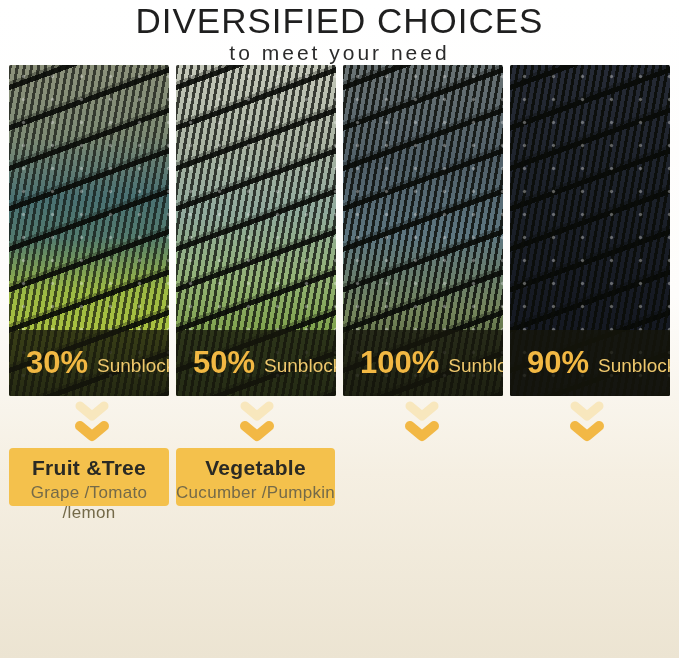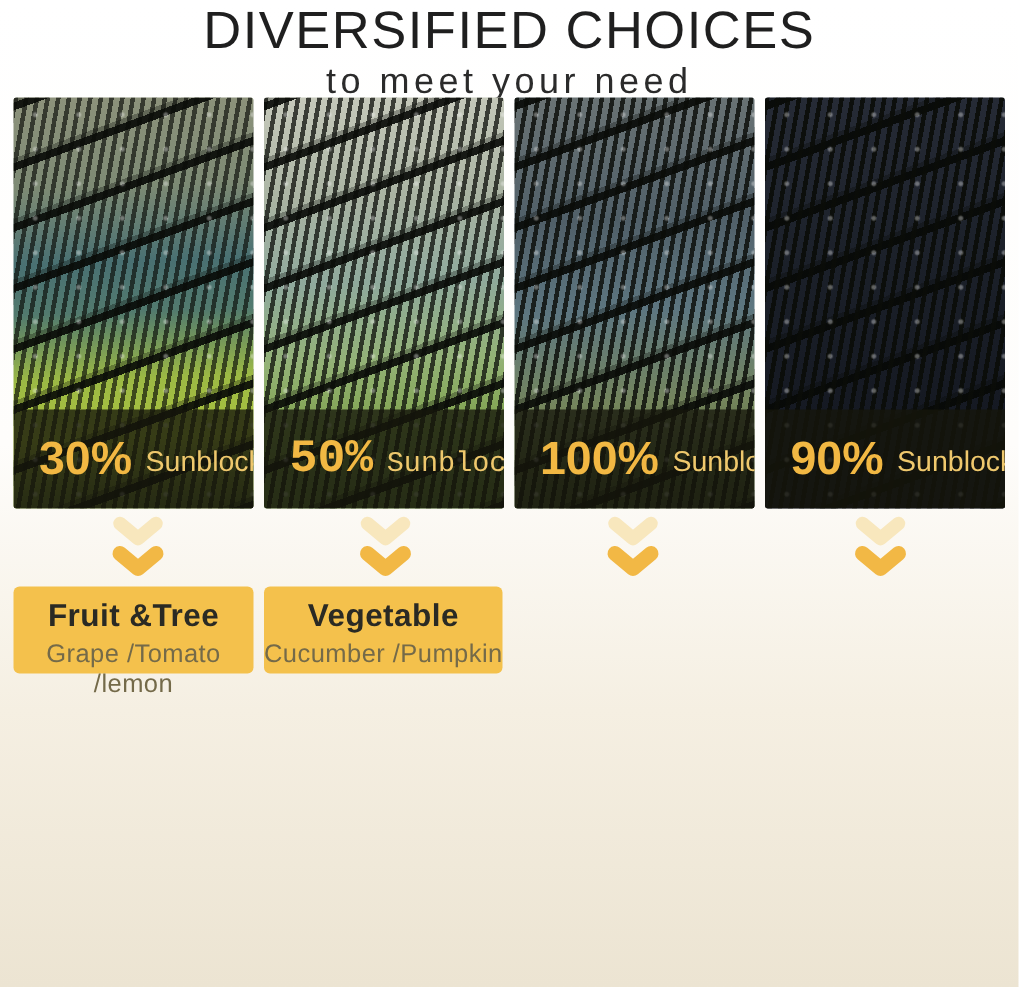--- a/index.html
+++ b/index.html
@@ -3,29 +3,29 @@
 <meta charset="utf-8">
 <style>
   html,body{margin:0;padding:0;}
   body{
     width:679px;height:658px;overflow:hidden;
     font-family:"Liberation Sans",sans-serif;
     background:linear-gradient(180deg,#ffffff 0%,#fefdfb 45%,#f5efe2 72%,#ece4d2 100%);
   }
   .header{text-align:center;padding-top:3px;height:60px;}
   .title{margin:0;font-size:35px;font-weight:normal;color:#1f1f1f;letter-spacing:1px;line-height:1.05;}
-  .subtitle{margin:1px 0 0;font-size:24px;color:#2b2b2b;letter-spacing:3px;}
+  .subtitle{margin:1px 0 0;font-size:21px;color:#2b2b2b;letter-spacing:3px;}
 
   .row{display:grid;grid-template-columns:repeat(4,1fr);gap:7px;padding:0 9px;box-sizing:border-box;}
 
   
-  .mesh-row{height:274px;margin-top:2px;}
+  .mesh-row{height:331px;margin-top:2px;}
   .mesh{position:relative;border-radius:2px;overflow:hidden;}
   .mesh-30{--slat:.66;background:linear-gradient(178deg,#8d927b 0%,#7d8a74 22%,#497072 40%,#527a6e 52%,#9cb944 68%,#aac23e 82%,#5c7030 100%);}
-  .mesh-50{--slat:.74;background:linear-gradient(178deg,#c6c9bb 0%,#a9b3a2 25%,#8fa99c 45%,#93b276 64%,#7fa24c 80%,#5c7a38 100%);font-family:Liberation Mono, monospace;}
+  .mesh-50{--slat:.74;background:linear-gradient(178deg,#c6c9bb 0%,#a9b3a2 25%,#8fa99c 45%,#93b276 64%,#7fa24c 80%,#5c7a38 100%);}
   .mesh-70{--slat:.82;background:linear-gradient(178deg,#6a7374 0%,#505f68 30%,#5d7680 52%,#74855c 74%,#55663a 88%,#3f4c2c 100%);}
   .mesh-90{--slat:.90;background:linear-gradient(178deg,#262b36 0%,#1b2029 40%,#161a23 70%,#121620 100%);}
   .net{position:absolute;inset:0;
     background-image:
       radial-gradient(circle,rgba(255,255,255,.35) 1px,transparent 2.2px),
       repeating-linear-gradient(100deg,rgba(10,12,8,var(--slat)) 0 3px,transparent 3px 7px),
       repeating-linear-gradient(340deg,rgba(6,8,5,.9) 0 5px,rgba(6,8,5,.3) 5px 8px,transparent 8px 38px);
     background-size:29px 23px,auto,auto;}
   .shade-band{position:absolute;left:0;right:0;bottom:0;height:66px;
     background:rgba(22,22,12,.78);display:flex;align-items:center;padding-left:17px;box-sizing:border-box;}

